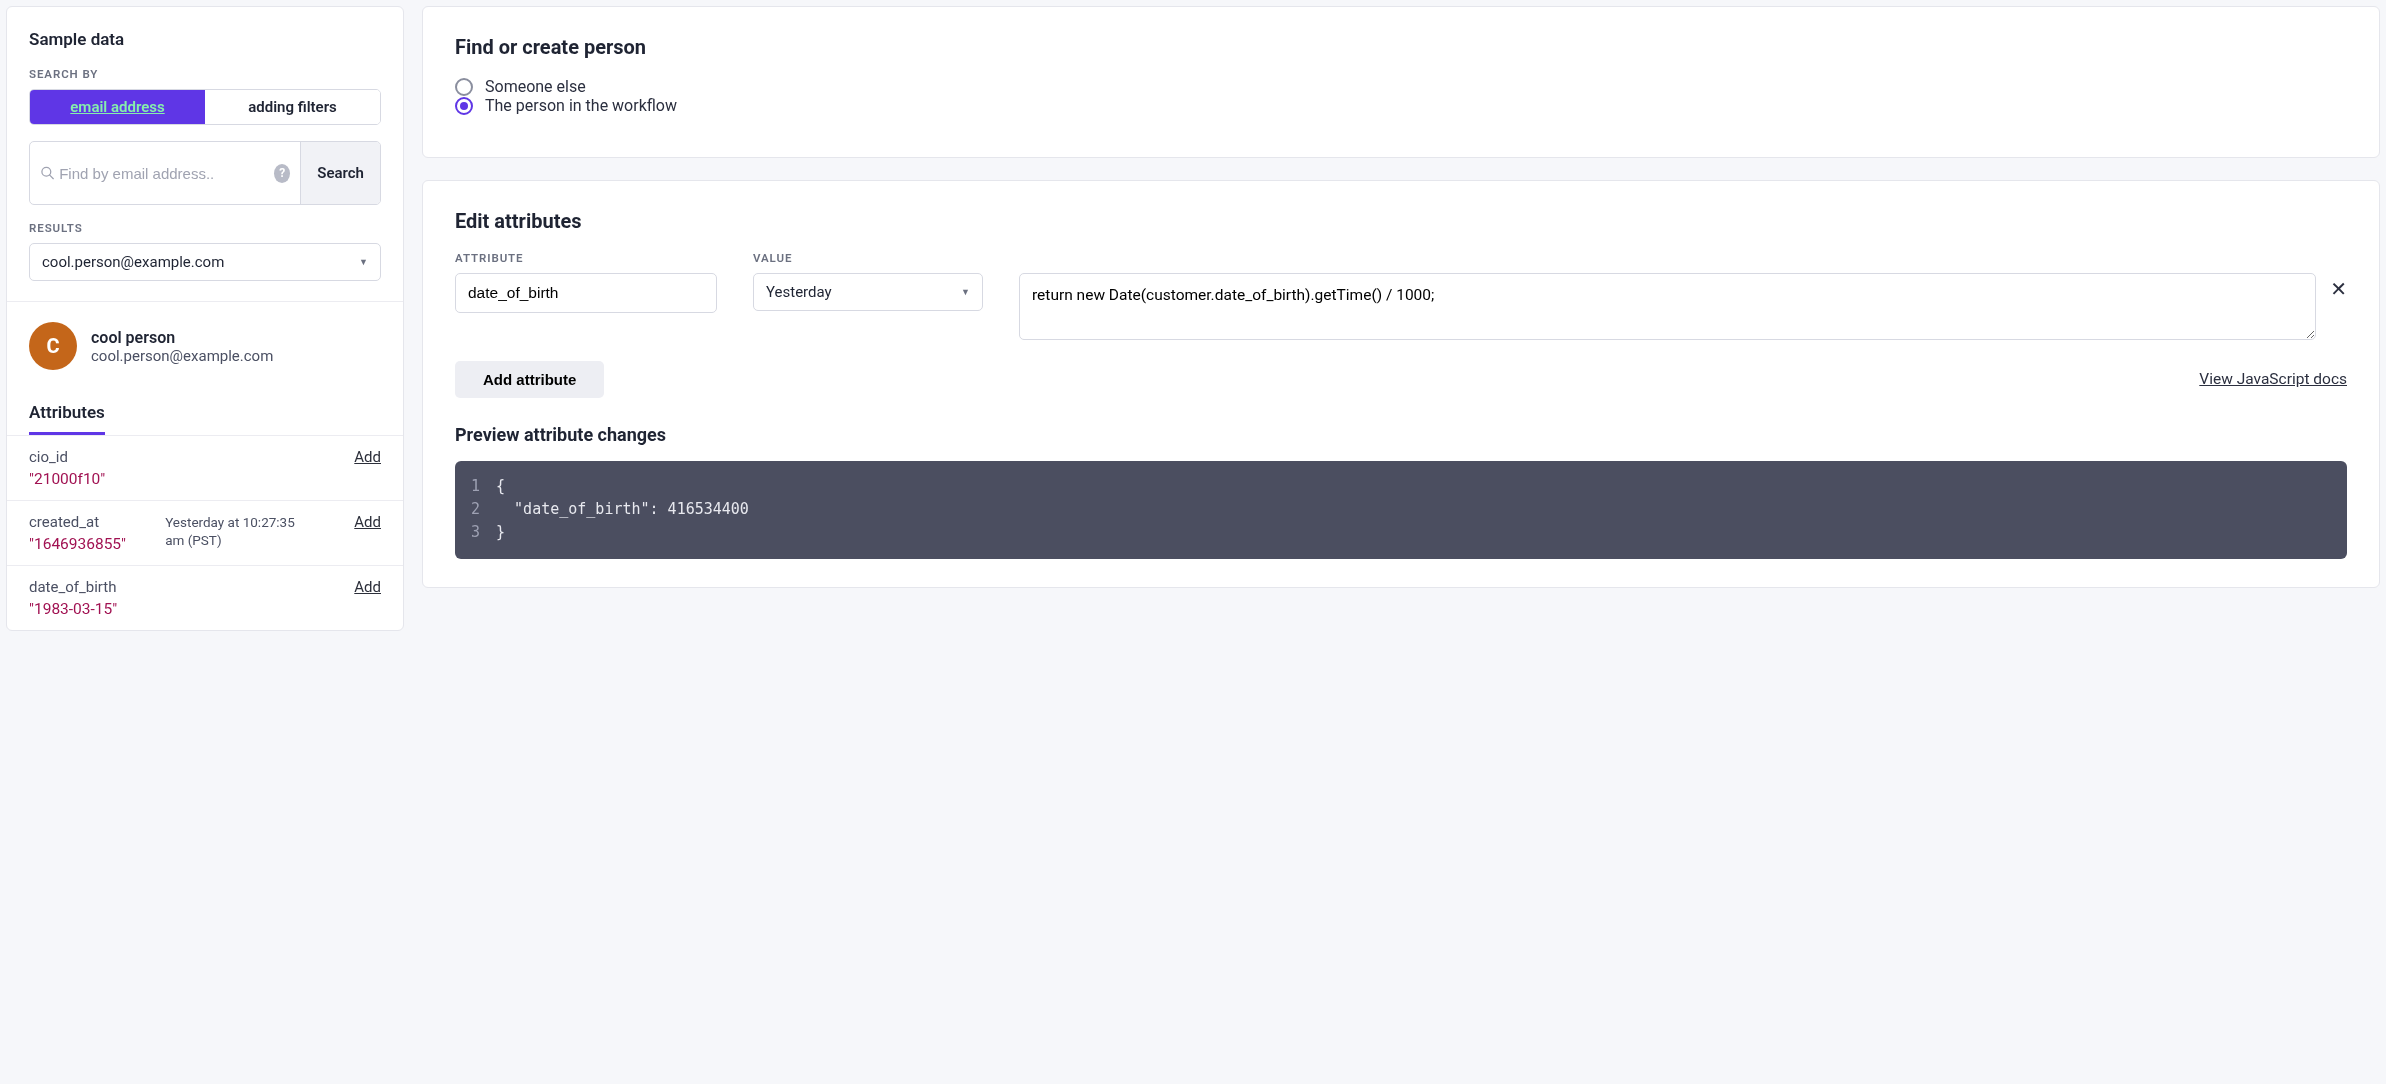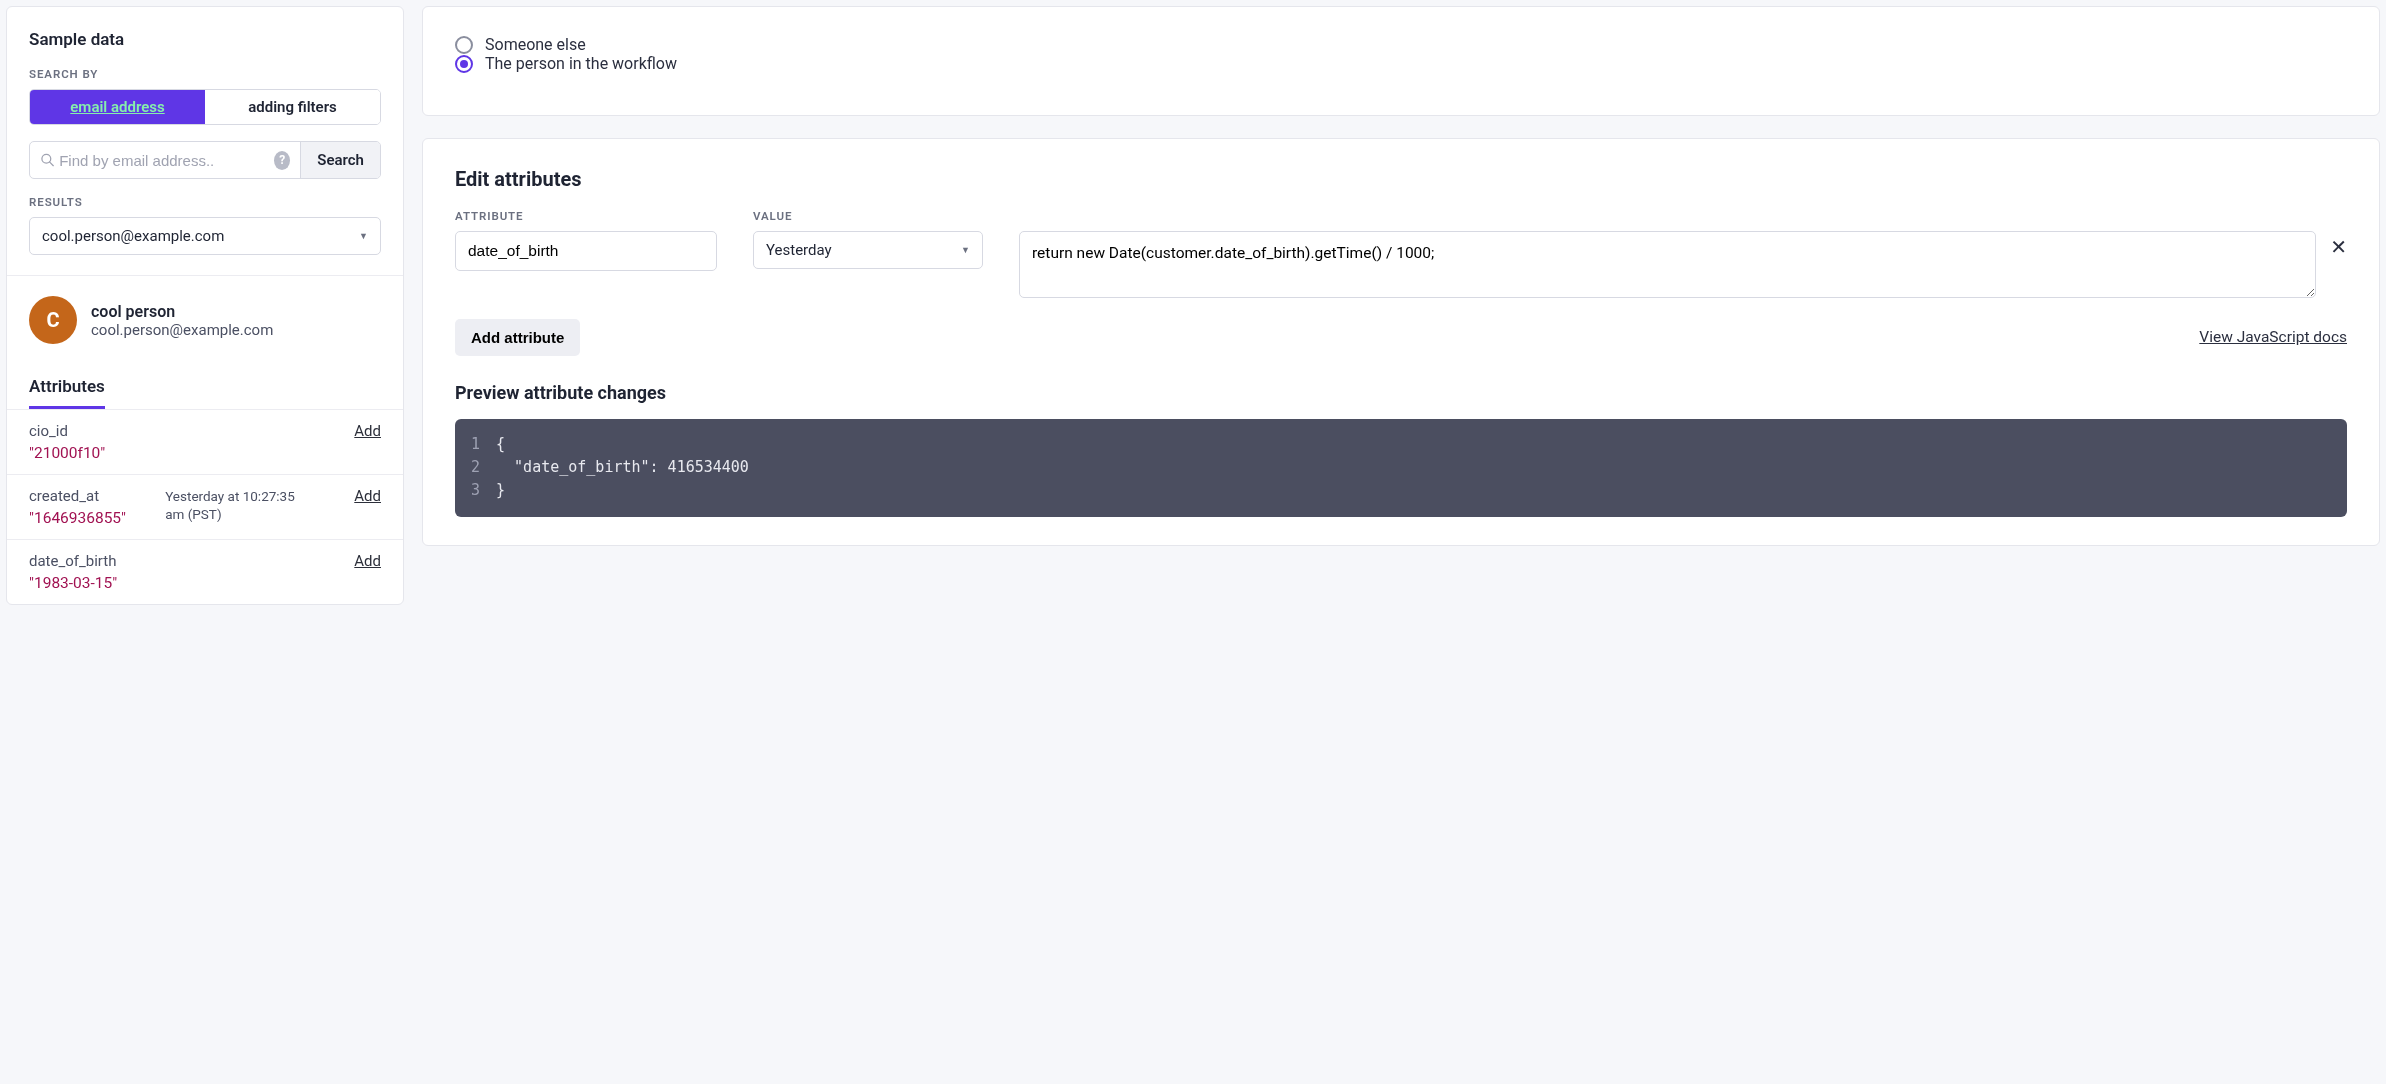--- a/index.html
+++ b/index.html
@@ -32,21 +32,21 @@
 
   .seg { display: flex; border: 1px solid #d7d9e2; border-radius: 5px; overflow: hidden; margin-bottom: 16px; }
   .seg-btn { flex: 1; padding: 8px 6px; text-align: center; font-weight: 600; font-size: 15px; background: #fff; cursor: pointer; }
   .seg-btn.active { background: #5f36e6; color: #86efac; text-decoration: underline; }
 
   .search-row { display: flex; margin-bottom: 16px; border: 1px solid #d7d9e2; border-radius: 5px; overflow: hidden; }
   .search-field { flex: 1; display: flex; align-items: center; padding: 0 10px; gap: 4px; }
   .search-input { border: none; outline: none; font-size: 15px; width: 100%; color: #333; }
   .search-input::placeholder { color: #a0a3b1; }
   .help-badge { width: 19px; height: 19px; border-radius: 50%; background: #b8bbc7; color: #fff; font-size: 12px; font-weight: 700; display: flex; align-items: center; justify-content: center; }
-  .search-btn { background: #f1f2f6; border-left: 1px solid #d7d9e2; padding: 9px 16px; font-weight: 600; font-size: 15px; cursor: pointer; }
+  .search-btn { background: #f1f2f6; border-left: 1px solid #d7d9e2; padding: 22px 16px; font-weight: 600; font-size: 15px; cursor: pointer; }
 
   .select { width: 100%; border: 1px solid #d7d9e2; border-radius: 5px; padding: 9px 12px; font-size: 15px; display: flex; justify-content: space-between; align-items: center; background: #fff; cursor: pointer; }
   .caret { font-size: 9px; color: #6b7080; }
 
   .divider { height: 1px; background: #ececf1; margin: 20px -22px; }
 
   .person-row { display: flex; gap: 14px; align-items: center; margin-bottom: 6px; }
   .avatar { width: 48px; height: 48px; border-radius: 50%; background: #c4661a; color: #fff; font-weight: 700; font-size: 20px; display: flex; align-items: center; justify-content: center; }
   .person-name { font-weight: 600; font-size: 16px; }
   .person-email { color: #4b5063; font-size: 15px; }
@@ -68,21 +68,21 @@
 
   .edit-cols { display: flex; gap: 36px; margin-bottom: 18px; }
   .col-attr { width: 262px; }
   .col-val { width: 230px; }
   .col-code { flex: 1; display: flex; gap: 14px; align-items: flex-start; }
   .field { width: 100%; border: 1px solid #d7d9e2; border-radius: 5px; padding: 10px 12px; font-size: 15.5px; background: #fff; }
   .textarea { width: 100%; border: 1px solid #d7d9e2; border-radius: 5px; padding: 10px 12px; font-size: 15.5px; background: #fff; font-family: inherit; resize: both; min-height: 62px; line-height: 1.45; }
   .close-x { font-size: 20px; color: #2b2f3f; cursor: pointer; padding-top: 6px; }
 
   .actions-row { display: flex; justify-content: space-between; align-items: center; margin-bottom: 26px; }
-  .btn-gray { background: #edeef3; border: none; border-radius: 5px; padding: 10px 16px; font-weight: 600; font-size: 15px; cursor: pointer; }
+  .btn-gray { background: #edeef3; border: none; border-radius: 5px; padding: 10px 28px; font-weight: 600; font-size: 15px; cursor: pointer; }
   .link { color: #2b2f3f; text-decoration: underline; font-size: 15.5px; cursor: pointer; }
 
   .preview-title { font-size: 18px; font-weight: 700; margin-bottom: 16px; }
   .code-block { background: #4b4e60; border-radius: 6px; padding: 14px 16px; font-family: ui-monospace, Menlo, Consolas, monospace; font-size: 15px; color: #e8e9ef; display: flex; gap: 16px; }
   .gutter { color: #9ea1b3; text-align: right; line-height: 1.55; }
   .code-body { white-space: pre; line-height: 1.55; }
 
   .icon-search { width: 18px; height: 18px; }
   .icon-search circle { fill: none; stroke: #a0a3b1; stroke-width: 2; }
   .icon-search line { stroke: #a0a3b1; stroke-width: 2; stroke-linecap: round; }
@@ -152,20 +152,21 @@
           <div class="attr-key">date_of_birth</div>
           <div class="attr-val">"1983-03-15"</div>
         </div>
         <span class="attr-add">Add</span>
       </div>
     </div>
   </aside>
 
   <main class="main">
     <section class="card">
+      <div class="section-title">Find or create person</div>
       <div class="radio-row" style="margin-bottom:0">
         <span class="radio-outer"></span>
         <span>Someone else</span>
       </div>
       <div class="radio-row">
         <span class="radio-outer sel">
             <span class="radio-inner"></span>
           </span>
         <span>The person in the workflow</span>
       </div>

